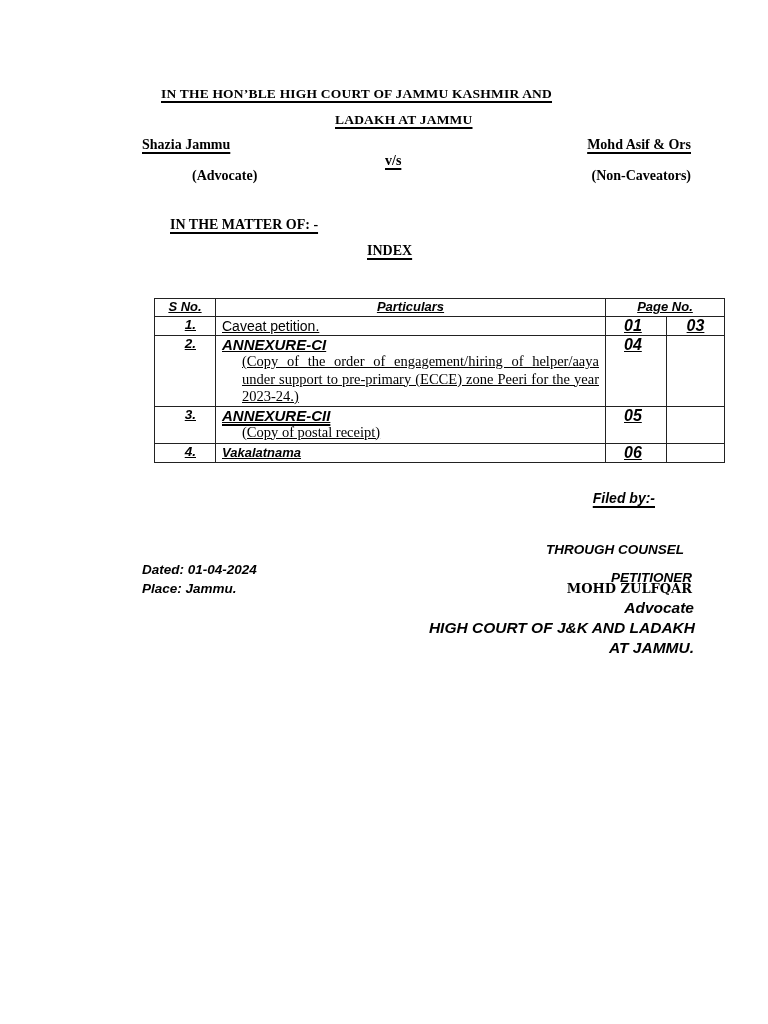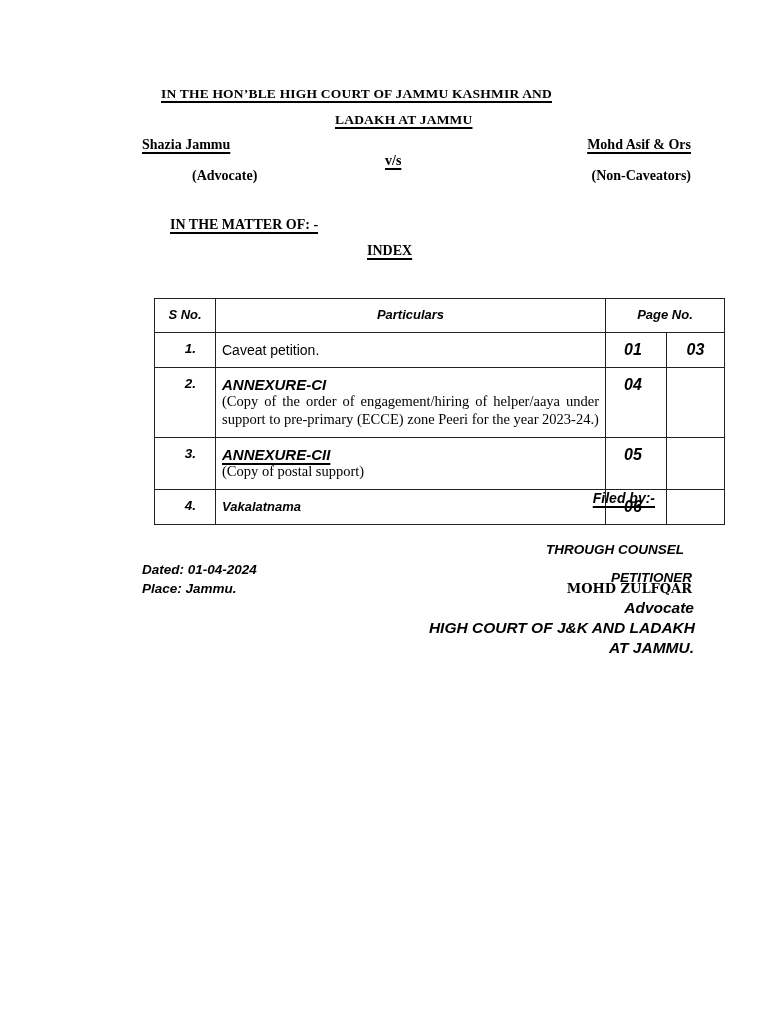--- a/index.html
+++ b/index.html
@@ -11,30 +11,30 @@
 
   .title { font-size: 13.5px; letter-spacing: 0.2px; }
   .party { font-size: 14px; }
 
   table.index {
     position: absolute; left: 154px; top: 298px;
     border-collapse: collapse; table-layout: fixed;
     width: 570px;
   }
   table.index td, table.index th {
-    border: 1px solid #222; padding: 8px 6px; vertical-align: top;
+    border: 1px solid #222; padding: 0 6px; vertical-align: top; text-decoration: underline;
   }
   table.index th { font-family: "Liberation Sans", sans-serif; font-weight: bold; font-style: italic; font-size: 13px; height: 17px; line-height: 16px; }
   .c-sno { width: 49px; text-align: right; padding-right: 19px !important; font-family: "Liberation Sans", sans-serif; font-weight: bold; font-style: italic; font-size: 13.5px; }
   .c-part { width: 377px; font-size: 14px; }
   .c-pg1 { width: 49px; font-family: "Liberation Sans", sans-serif; font-weight: bold; font-style: italic; font-size: 16px; text-align: left; padding-left: 18px !important; }
   .c-pg2 { width: 46px; font-family: "Liberation Sans", sans-serif; font-weight: bold; font-style: italic; font-size: 16px; text-align: center; }
   .p-plain { font-family: "Liberation Sans", sans-serif; font-size: 14px; line-height: 18px; }
   .p-annex { font-family: "Liberation Sans", sans-serif; font-weight: bold; font-style: italic; font-size: 15px; line-height: 17px; }
-  .p-desc { font-family: "Liberation Serif", serif; font-size: 14.5px; line-height: 17.5px; text-align: justify; text-align-last: left; white-space: normal; }
+  .p-desc { font-family: "Liberation Serif", serif; font-size: 14.5px; line-height: 17.5px; text-align: justify; text-align-last: left; white-space: normal; margin-left: 20px; }
   .p-bi { font-family: "Liberation Sans", sans-serif; font-weight: bold; font-style: italic; font-size: 13px; line-height: 18px; }
 
   .foot-bi { font-family: "Liberation Sans", sans-serif; font-weight: bold; font-style: italic; font-size: 13.5px; }
   .foot-big { font-family: "Liberation Sans", sans-serif; font-weight: bold; font-style: italic; font-size: 15.5px; }
   .foot-serif { font-family: "DejaVu Serif", serif; font-weight: bold; font-size: 13px; }
 </style>
 </head>
 <body>
 
 <div class="abs serif-b title u" style="left:161px; top:86px;">IN THE HON’BLE HIGH COURT OF JAMMU KASHMIR AND</div>
@@ -77,21 +77,21 @@
       <div class="p-annex">ANNEXURE-CI</div>
       <div class="p-desc">(Copy of the order of engagement/hiring of helper/aaya under support to pre-primary (ECCE) zone Peeri for the year 2023-24.)</div>
     </td>
     <td class="c-pg1">04</td>
     <td class="c-pg2"></td>
   </tr>
   <tr style="height:37px;">
     <td class="c-sno">3.</td>
     <td class="c-part">
       <div class="p-annex u">ANNEXURE-CII</div>
-      <div class="p-desc">(Copy of postal support)</div>
+      <div class="p-desc">(Copy of postal receipt)</div>
     </td>
     <td class="c-pg1">05</td>
     <td class="c-pg2"></td>
   </tr>
   <tr style="height:19px;">
     <td class="c-sno">4.</td>
     <td class="c-part">
       <div class="p-bi">Vakalatnama</div>
     </td>
     <td class="c-pg1">06</td>

